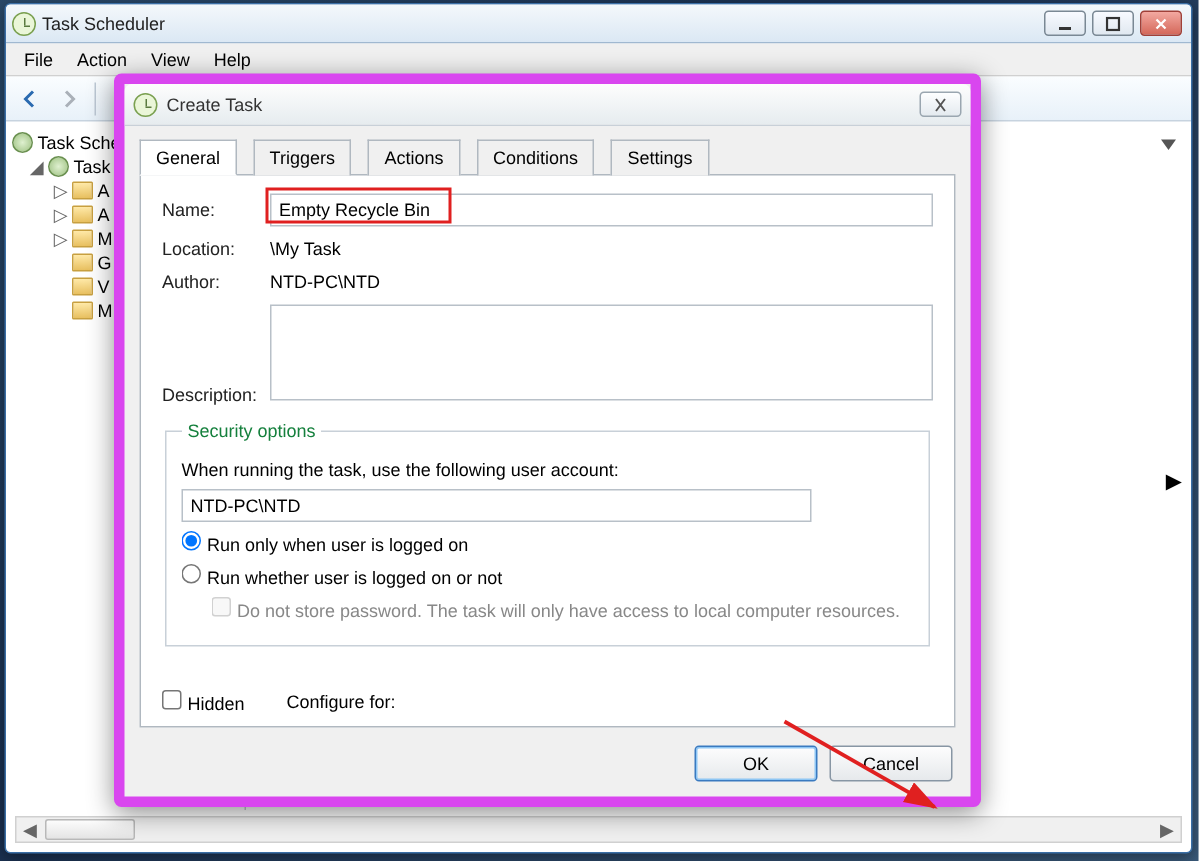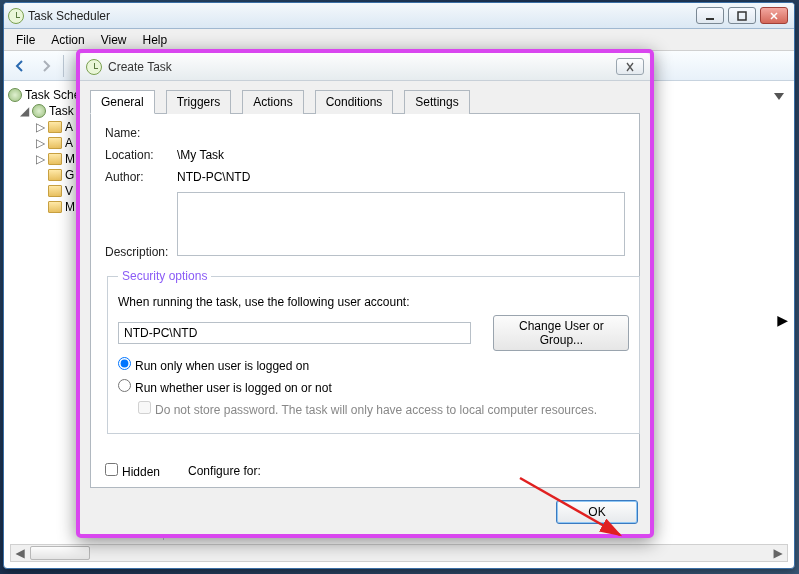--- a/index.html
+++ b/index.html
@@ -33,42 +33,42 @@
   .right-pane { flex: 1; background: #fff; position: relative; padding: 6px; }
   .right-pane::before{content:""; position:absolute; right:10px; top:10px; width:0; height:0; border-left:5px solid transparent; border-right:5px solid transparent; border-top:7px solid #555;}
   .right-arrow{position:absolute; right:6px; top:50%; color:#000; font-size:14px;}
 
   .status-scroll { position:absolute; left:6px; right:6px; bottom:6px; height:18px; background:#f0f0f0; border:1px solid #d0d0d0; display:flex;}
   .status-scroll .track{flex:1;}
   .status-scroll .thumb{width:60px; height:14px; margin:1px; background:linear-gradient(#fcfcfc,#e4e4e4); border:1px solid #b8b8b8; border-radius:2px;}
   .status-scroll .arr{width:18px; display:flex; align-items:center; justify-content:center; color:#666;}
 
   
-  .dialog { position: absolute; left: 76px; top: 49px; width: 578px; height: 489px; background: #f0f0f0; border: 4px solid #d946ef; border-radius: 5px; box-shadow: 0 4px 18px rgba(0,0,0,0.45); }
+  .dialog { position: absolute; left: 76px; top: 49px; width: 578px; height: 489px; background: #f0f0f0; border: 7px solid #d946ef; border-radius: 5px; box-shadow: 0 4px 18px rgba(0,0,0,0.45); }
   .dlg-titlebar { height: 28px; background: linear-gradient(#fdfdfd,#e6ecef); border-bottom: 1px solid #c8d0d8; display: flex; align-items: center; border-radius:5px 5px 0 0; }
   .dlg-titlebar .icon{width:16px;height:16px;margin:0 6px;}
   .dlg-titlebar .title { flex: 1; color: #333; font-size: 12px; }
   .dlg-close { width: 28px; height: 17px; margin-right: 6px; border:1px solid #9aa6b0; border-radius:3px; background:linear-gradient(#fdfeff,#e4eaef); display:flex; align-items:center; justify-content:center; cursor:pointer;}
 
   .tab-area { position:absolute; left:10px; right:10px; top:36px; bottom:46px; }
   .tabs { display:flex; gap:12px; position:relative; z-index:2;}
   .tab { padding: 4px 10px; background:#f0f0f0; border:1px solid #b0b8c0; border-bottom:none; margin-right:-1px; cursor:pointer; position:relative; top:1px;}
   .tab.active { background:#fff; border-bottom:1px solid #fff; z-index:3;}
   .tab-body { background:#fff; border:1px solid #b0b8c0; height: calc(100% - 24px); padding:12px 14px; position:relative;}
 
   .form-row { display:flex; align-items:center; margin-bottom:8px; }
   .form-row label { width: 72px; color:#222;}
   .form-row .value { flex:1; }
   input[type=text].field { width:100%; border:1px solid #b8c0c8; padding:3px 5px; font-size:12px; background:#fff;}
   textarea.field { width:100%; height:64px; border:1px solid #b8c0c8; padding:3px 5px; resize:none; background:#fff;}
 
   .name-highlight { position:absolute; border:2px solid #e02020; pointer-events:none; }
 
   fieldset.security { border:1px solid #c8d0d8; margin-top:10px; padding:12px 10px 10px; }
-  fieldset.security legend { padding:0 4px; color:#8b5cf6;}
+  fieldset.security legend { padding:0 4px; color:#15803d;}
   .sec-row { margin:6px 0; display:flex; align-items:center; gap:6px;}
   .acct-box { width:420px; border:1px solid #b8c0c8; padding:3px 5px; background:#fff; margin-right:10px;}
   .btn { background:linear-gradient(#fcfcfc,#e6e6e6); border:1px solid #9aa4ae; border-radius:3px; padding:3px 12px; cursor:pointer;}
   .sub-opt { margin-left: 20px; color:#888; display:flex; align-items:center; gap:6px;}
   .sub-opt input{accent-color:#888;}
 
   .bottom-row { position:absolute; left:14px; right:14px; bottom:8px; display:flex; align-items:center; gap:12px;}
   .configure-select{ flex:0 0 360px; border:1px solid #9aa4ae; background:linear-gradient(#fff,#eef0f2); padding:3px 6px; display:flex; justify-content:space-between; align-items:center; cursor:pointer;}
   .dlg-buttons{ position:absolute; right:12px; bottom:10px; display:flex; gap:8px;}
   .dlg-btn { width:82px; padding:4px 0; text-align:center; border:1px solid #8896a4; border-radius:3px; background:linear-gradient(#fdfdfd,#e6e9ec); cursor:pointer;}
@@ -206,41 +206,44 @@
       <div class="tab active">General</div>
       <div class="tab">Triggers</div>
       <div class="tab">Actions</div>
       <div class="tab">Conditions</div>
       <div class="tab">Settings</div>
     </div>
     <div class="tab-body">
 
       <div class="form-row">
         <label>Name:</label>
+        <div class="value" style="position:relative;">
+          <input type="text" class="field" value="Empty Recycle Bin" style="">
+          <div class="name-highlight" style="left:-3px; top:-4px; width:124px; height:24px;"></div>
+        </div>
       </div>
       <div class="form-row">
         <label>Location:</label>
         <div class="value">\My Task</div>
       </div>
       <div class="form-row">
         <label>Author:</label>
         <div class="value">NTD-PC\NTD</div>
       </div>
       <div class="form-row" style="align-items:flex-end;">
         <label>Description:</label>
         <div class="value"><textarea class="field" style=""></textarea></div>
       </div>
 
       <fieldset class="security">
         <legend>Security options</legend>
         <div style="margin-bottom:6px;">When running the task, use the following user account:</div>
         <div class="sec-row">
           <div class="acct-box">NTD-PC\NTD</div>
           <div style="flex:1"></div>
-          <button class="btn">Change User or Group...</button>
         </div>
         <div class="sec-row">
           <label><input type="radio" name="runopt" checked="" style=""><span>Run only when user is logged on</span></label>
         </div>
         <div class="sec-row">
           <label><input type="radio" name="runopt" style=""><span>Run whether user is logged on or not</span></label>
         </div>
         <div class="sec-row sub-opt">
           <label><input type="checkbox" disabled="" style=""><span>Do not store password.  The task will only have access to local computer resources.</span></label>
         </div>
@@ -248,20 +251,21 @@
 
       <div class="bottom-row">
         <label><input type="checkbox" style=""><span>Hidden</span></label>
         <span style="margin-left:16px;">Configure for:</span>
       </div>
     </div>
   </div>
 
   <div class="dlg-buttons">
     <div class="dlg-btn primary">OK</div>
+    <div class="dlg-btn">Cancel</div>
   </div>
 
   <svg class="red-arrow" style="left:435px; top:420px; width:120px; height:75px;">
     <defs>
         <marker id="ah" markerWidth="10" markerHeight="10" refX="8" refY="3" orient="auto">
           <path d="M0,0 L9,3 L0,6 Z" fill="#e02020"></path>
         </marker>
       </defs>
     <line x1="5" y1="5" x2="105" y2="62" stroke="#e02020" stroke-width="2.5" marker-end="url(#ah)"></line>
   </svg>

